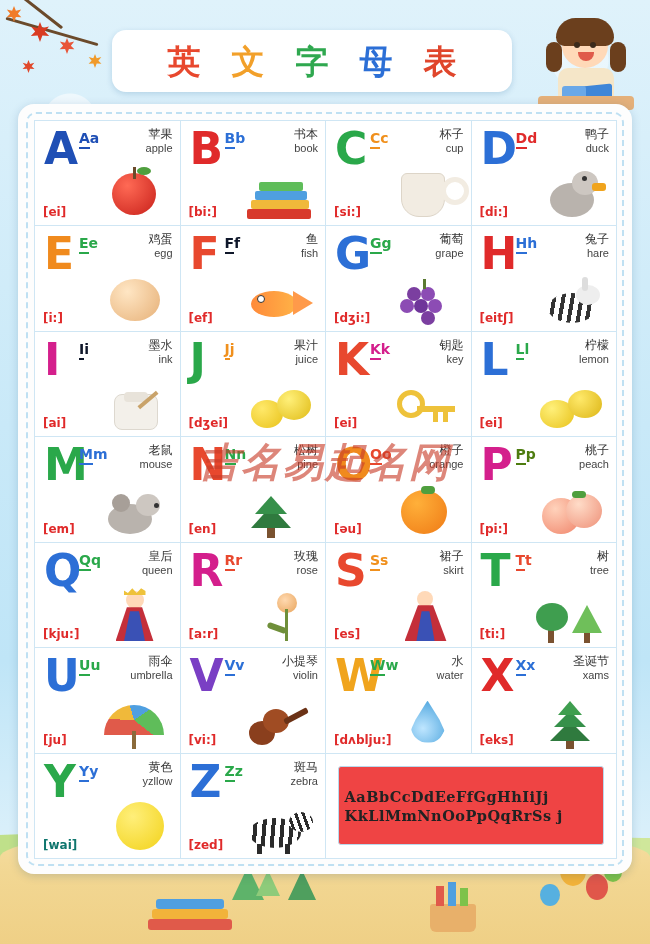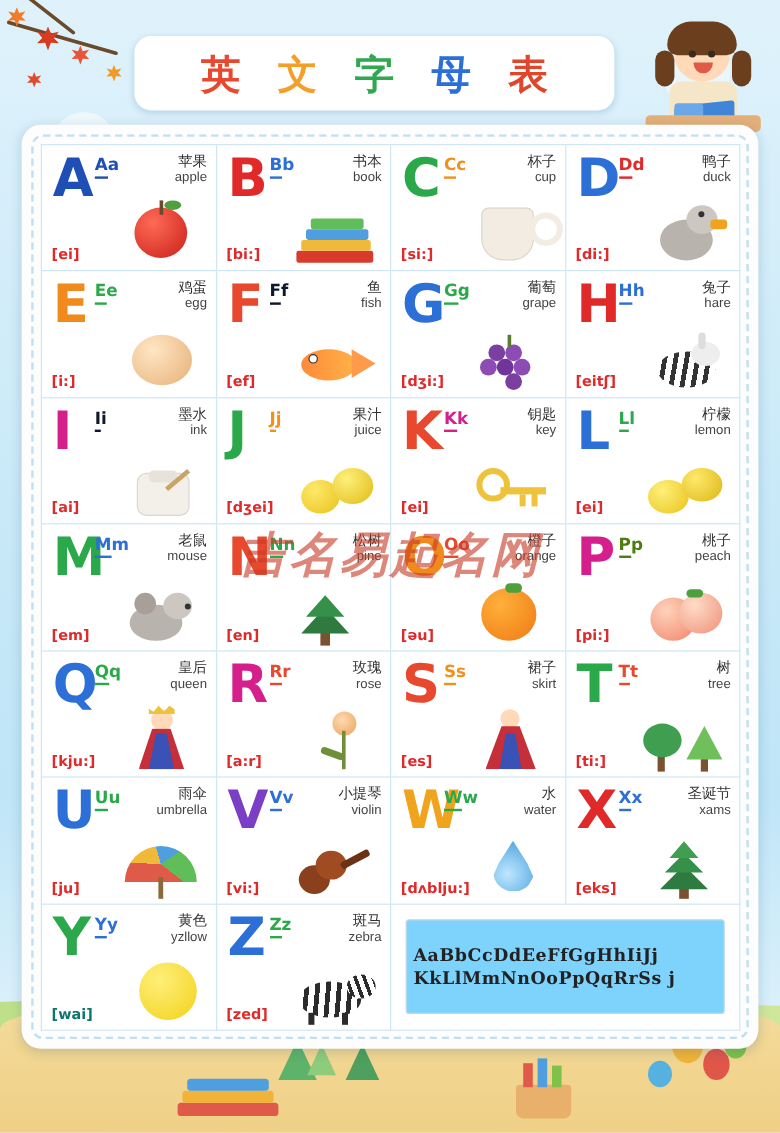--- a/index.html
+++ b/index.html
@@ -94,21 +94,21 @@
     font-family:"Liberation Sans",sans-serif;text-align:right;
   }
   .pic{
     position:absolute;right:6px;bottom:4px;width:78px;height:58px;
   }
   
   .blob{position:absolute;border-radius:50%;}
   
   .recap{grid-column:3 / span 2;display:flex;align-items:center;justify-content:center;}
   .recap-box{
-    width:92%;height:76%;border:1px solid #b9d9ec;border-radius:3px;background:#7dd3fc;
+    width:92%;height:76%;border:1px solid #b9d9ec;border-radius:3px;background:#ef4444;
     display:flex;flex-direction:column;justify-content:center;gap:2px;padding:4px 6px;box-sizing:border-box;
   }
   .recap-line{
     font-family:"DejaVu Serif",serif;font-size:14.5px;font-weight:bold;color:#222;letter-spacing:.5px;white-space:nowrap;
   }
   
   .watermark{
     position:absolute;left:0;right:0;top:432px;height:60px;
     display:flex;align-items:center;justify-content:center;
     font-family:"Liberation Serif",serif;font-size:40px;font-weight:bold;

